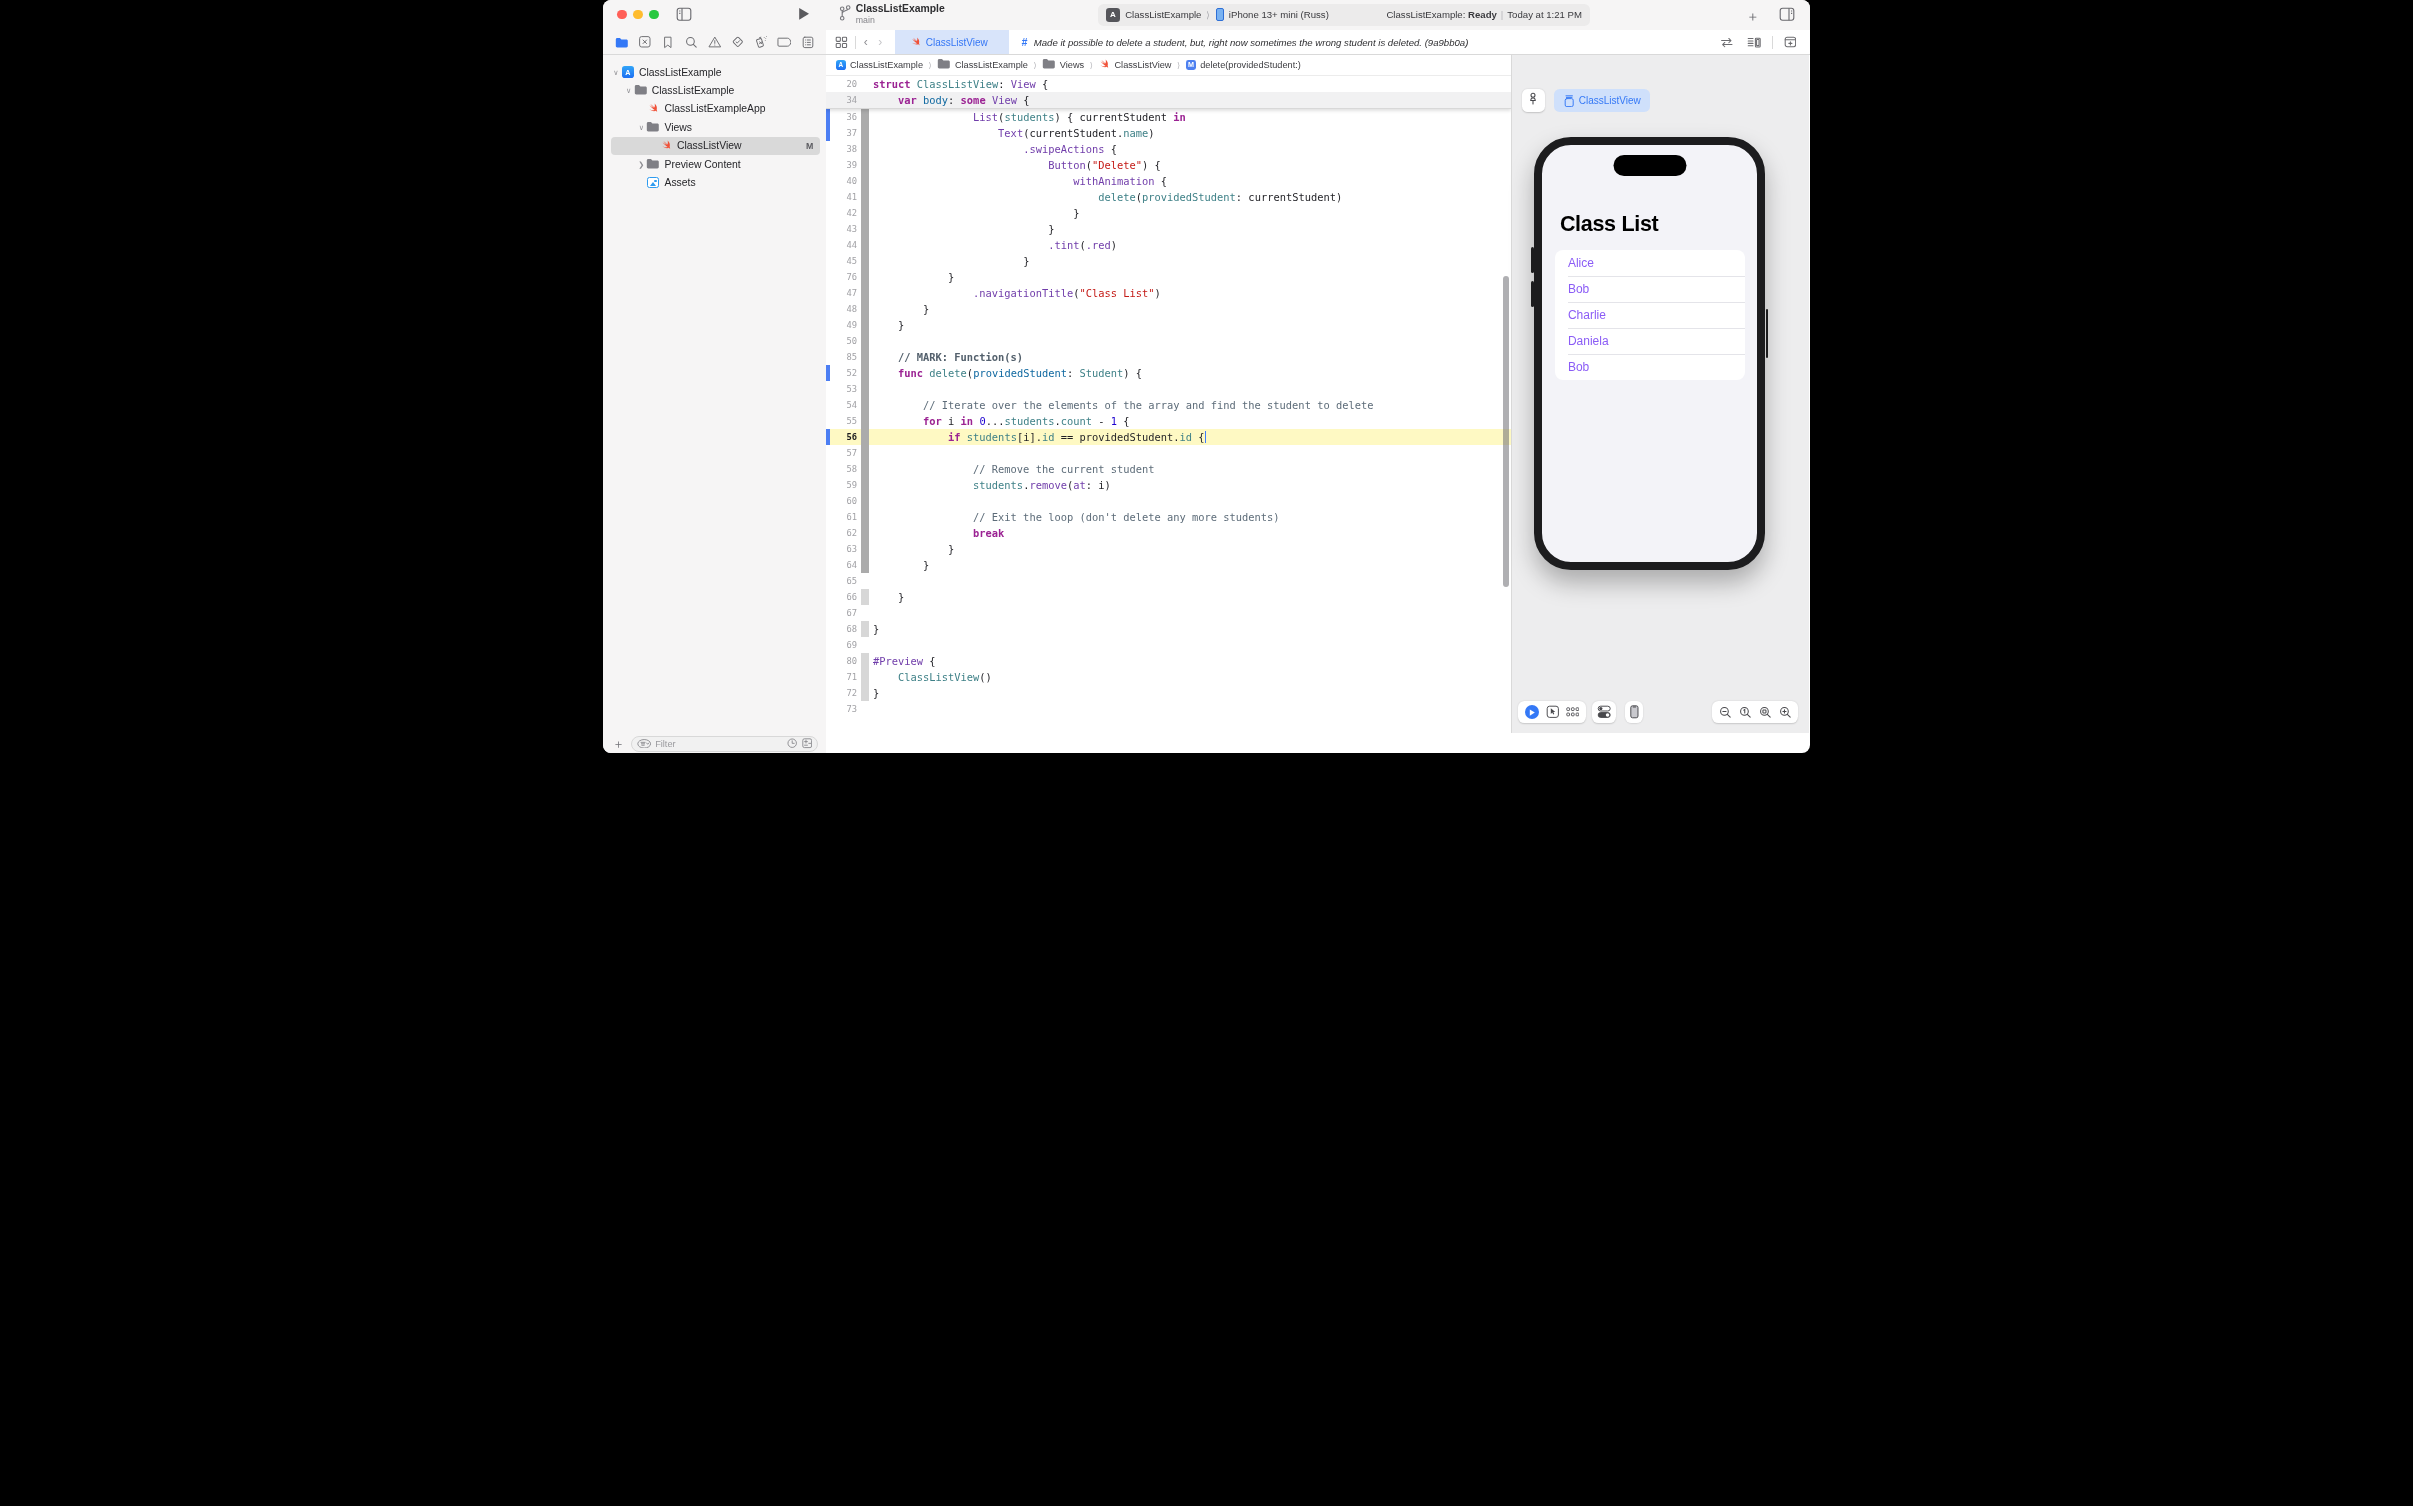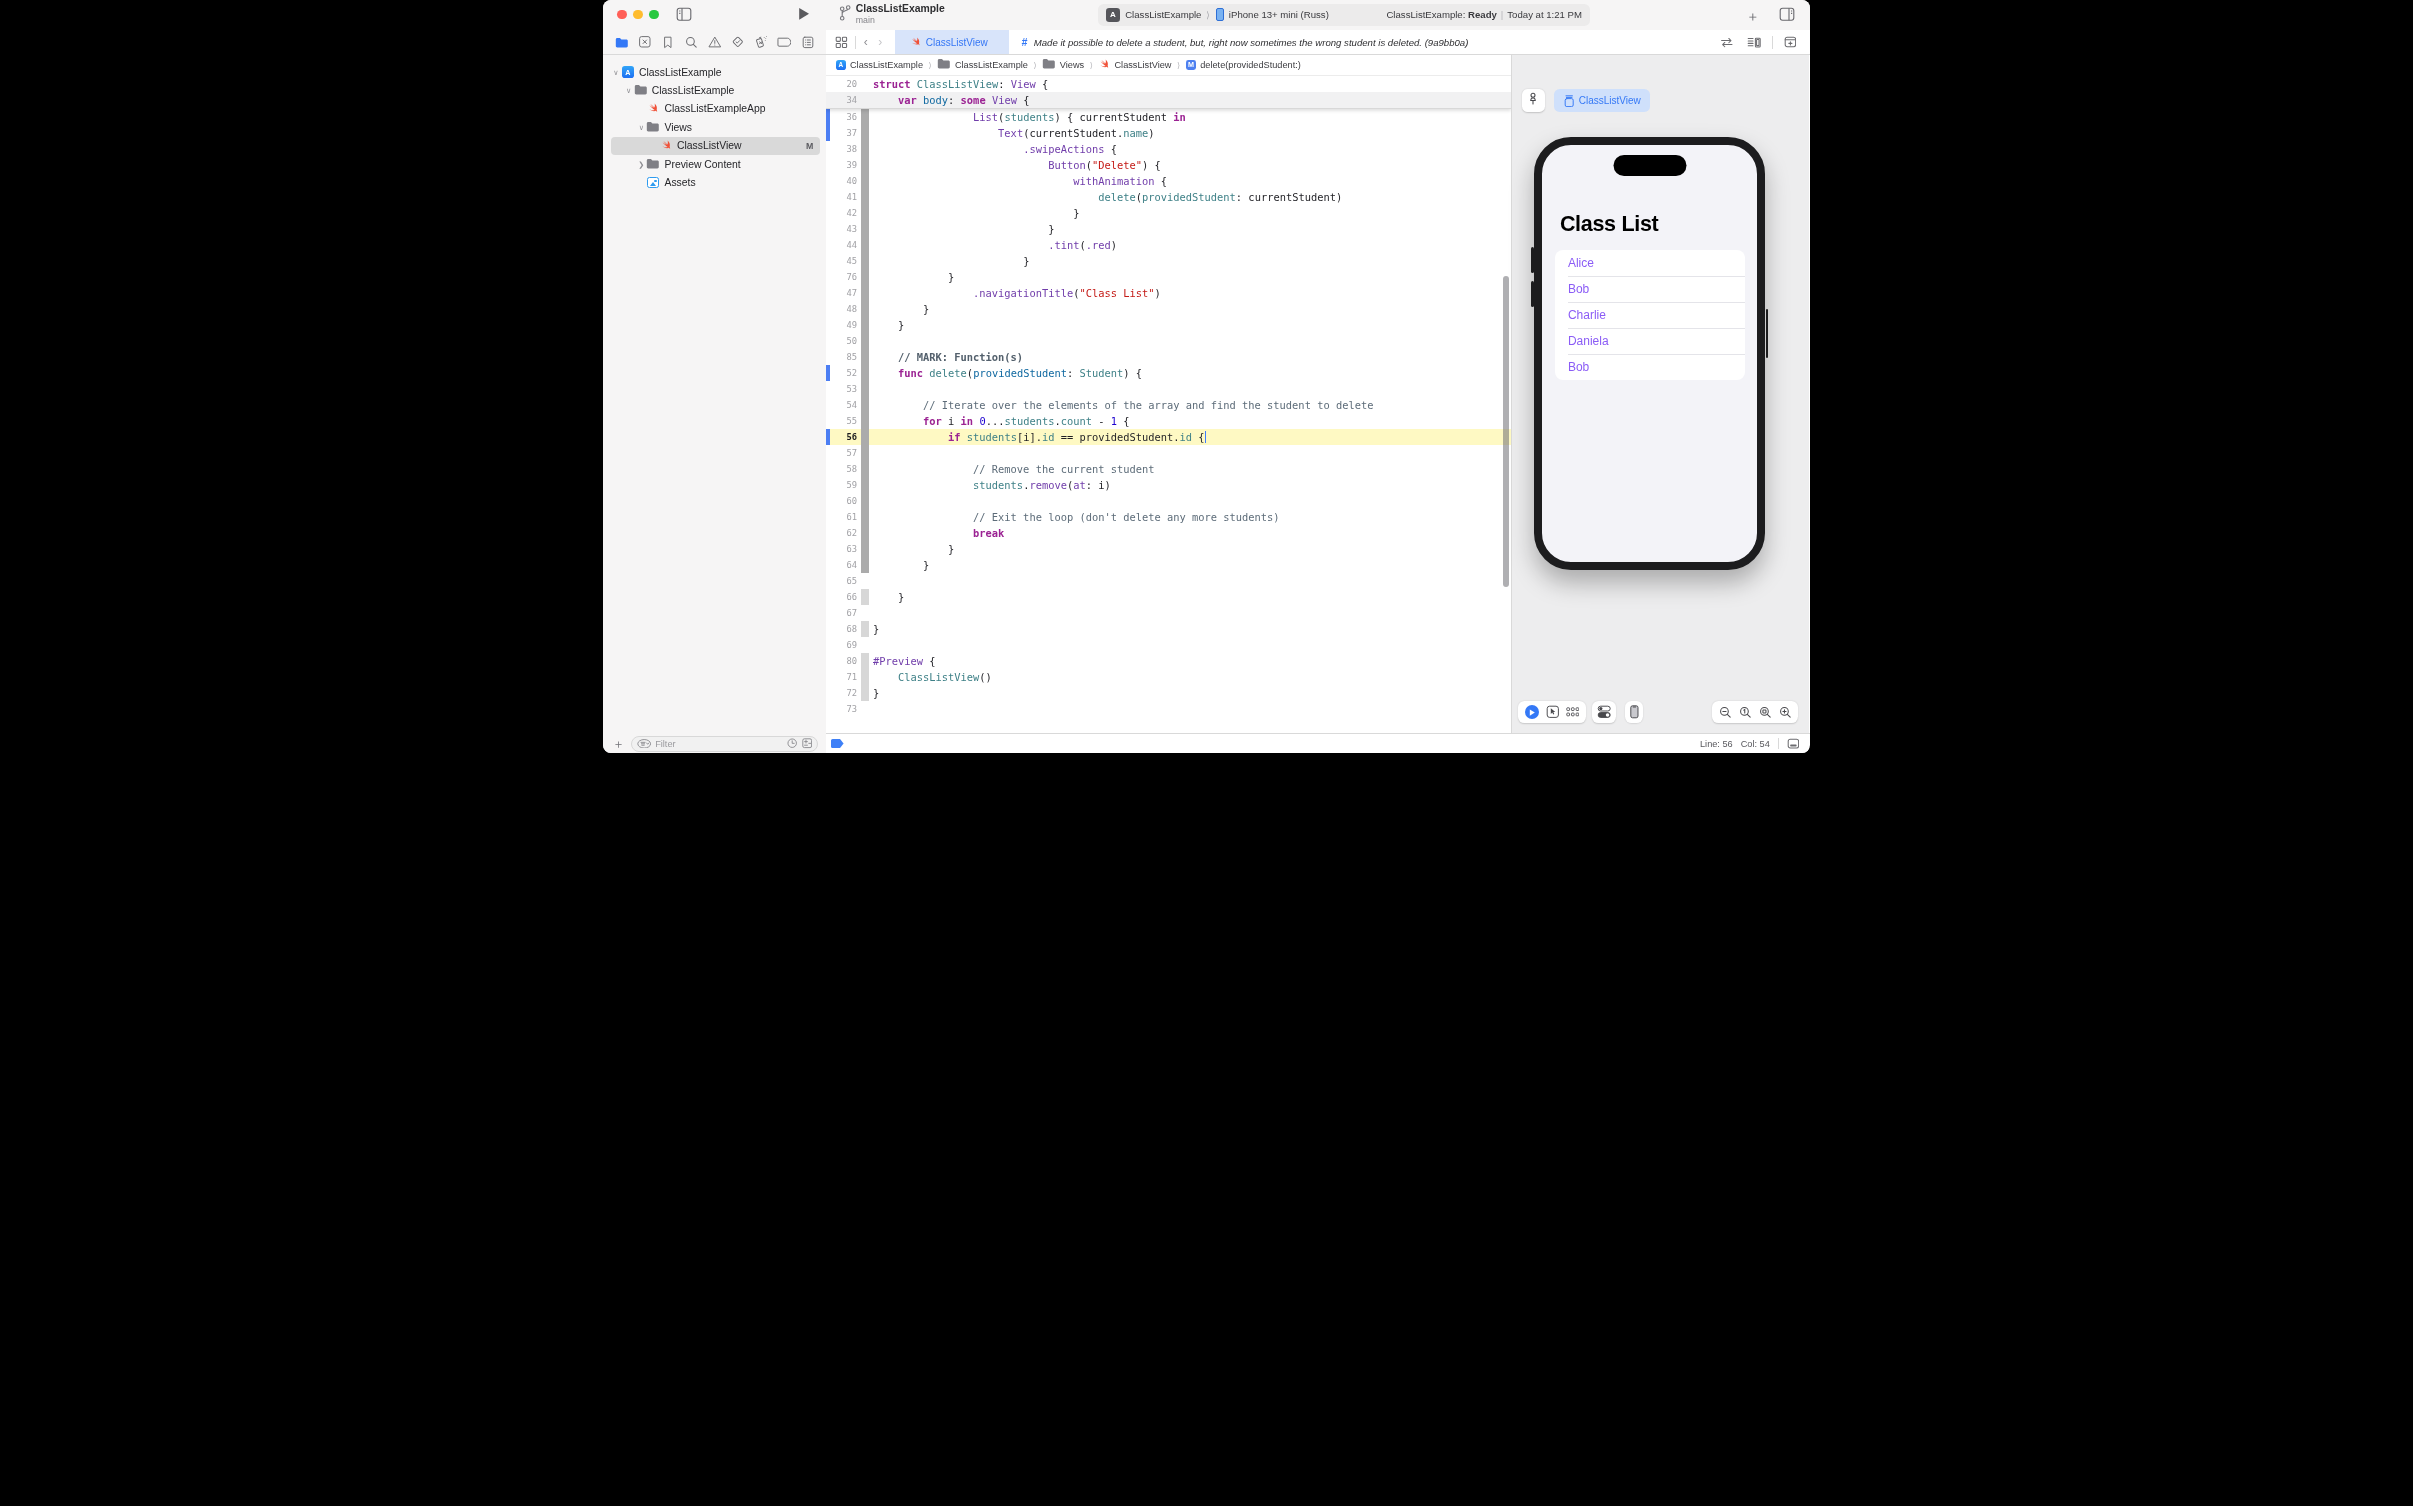--- a/index.html
+++ b/index.html
@@ -587,30 +587,15 @@
       <span style="display:flex;">
         <svg width="12.8" height="12.8" viewBox="0 0 16 16" fill="none" stroke="currentColor" stroke-width="1.3" stroke-linecap="round">
             <circle cx="6.8" cy="6.8" r="4.8"></circle>
             <path d="M10.4 10.4 14 14"></path>
             <path d="M4.8 6.8h4M6.8 4.8v4"></path>
           </svg>
       </span>
     </div>
   </div>
 
-  <div class="statusbar">
-    <span class="bphair"></span>
-    <span class="bpglyph"></span>
-    <span class="sb-right">
-      <span>Line: 56</span>
-      <span>Col: 54</span>
-      <span class="vdiv"></span>
-      <span class="ed-ic">
-        <svg width="12.8" height="11.2" viewBox="0 0 16 14" fill="none" stroke="currentColor" stroke-width="1.3">
-            <rect x="1.5" y="1.5" width="13" height="11" rx="2.5"></rect>
-            <rect x="4" y="8" width="8" height="2.6" rx="0.8" fill="currentColor" stroke="none"></rect>
-          </svg>
-      </span>
-    </span>
-  </div>
 
 </div>
 
 
 </body></html>

